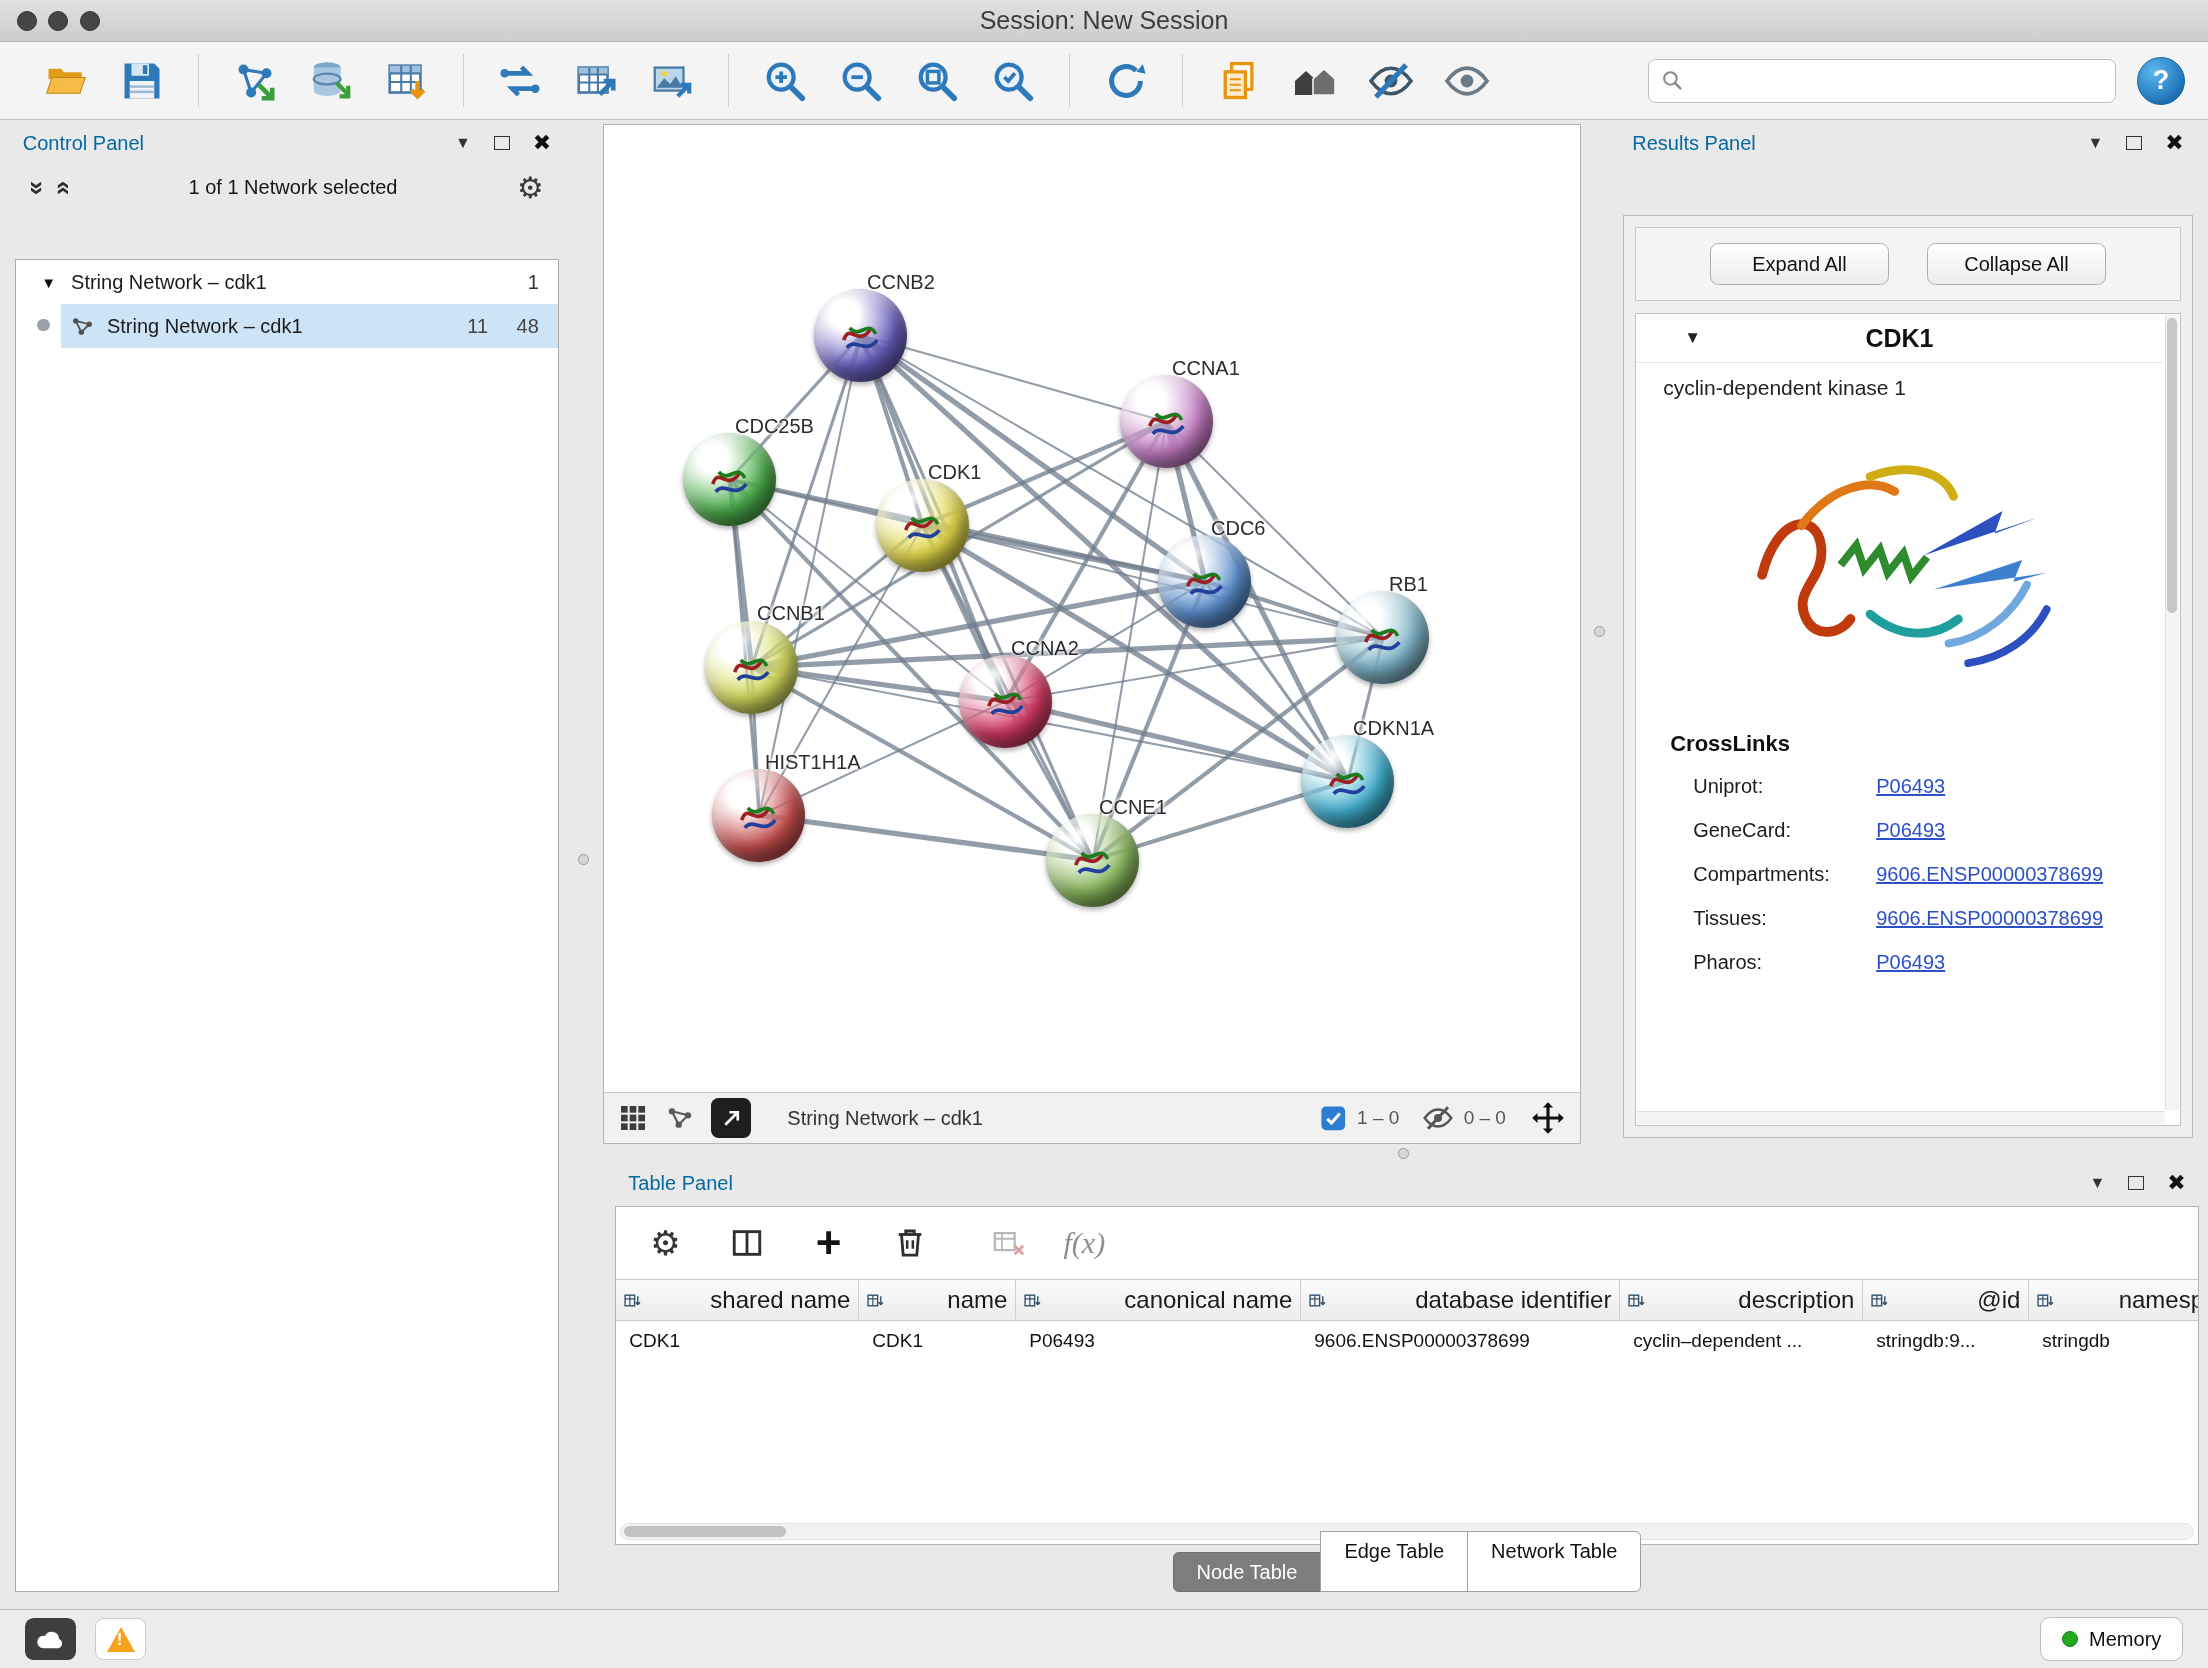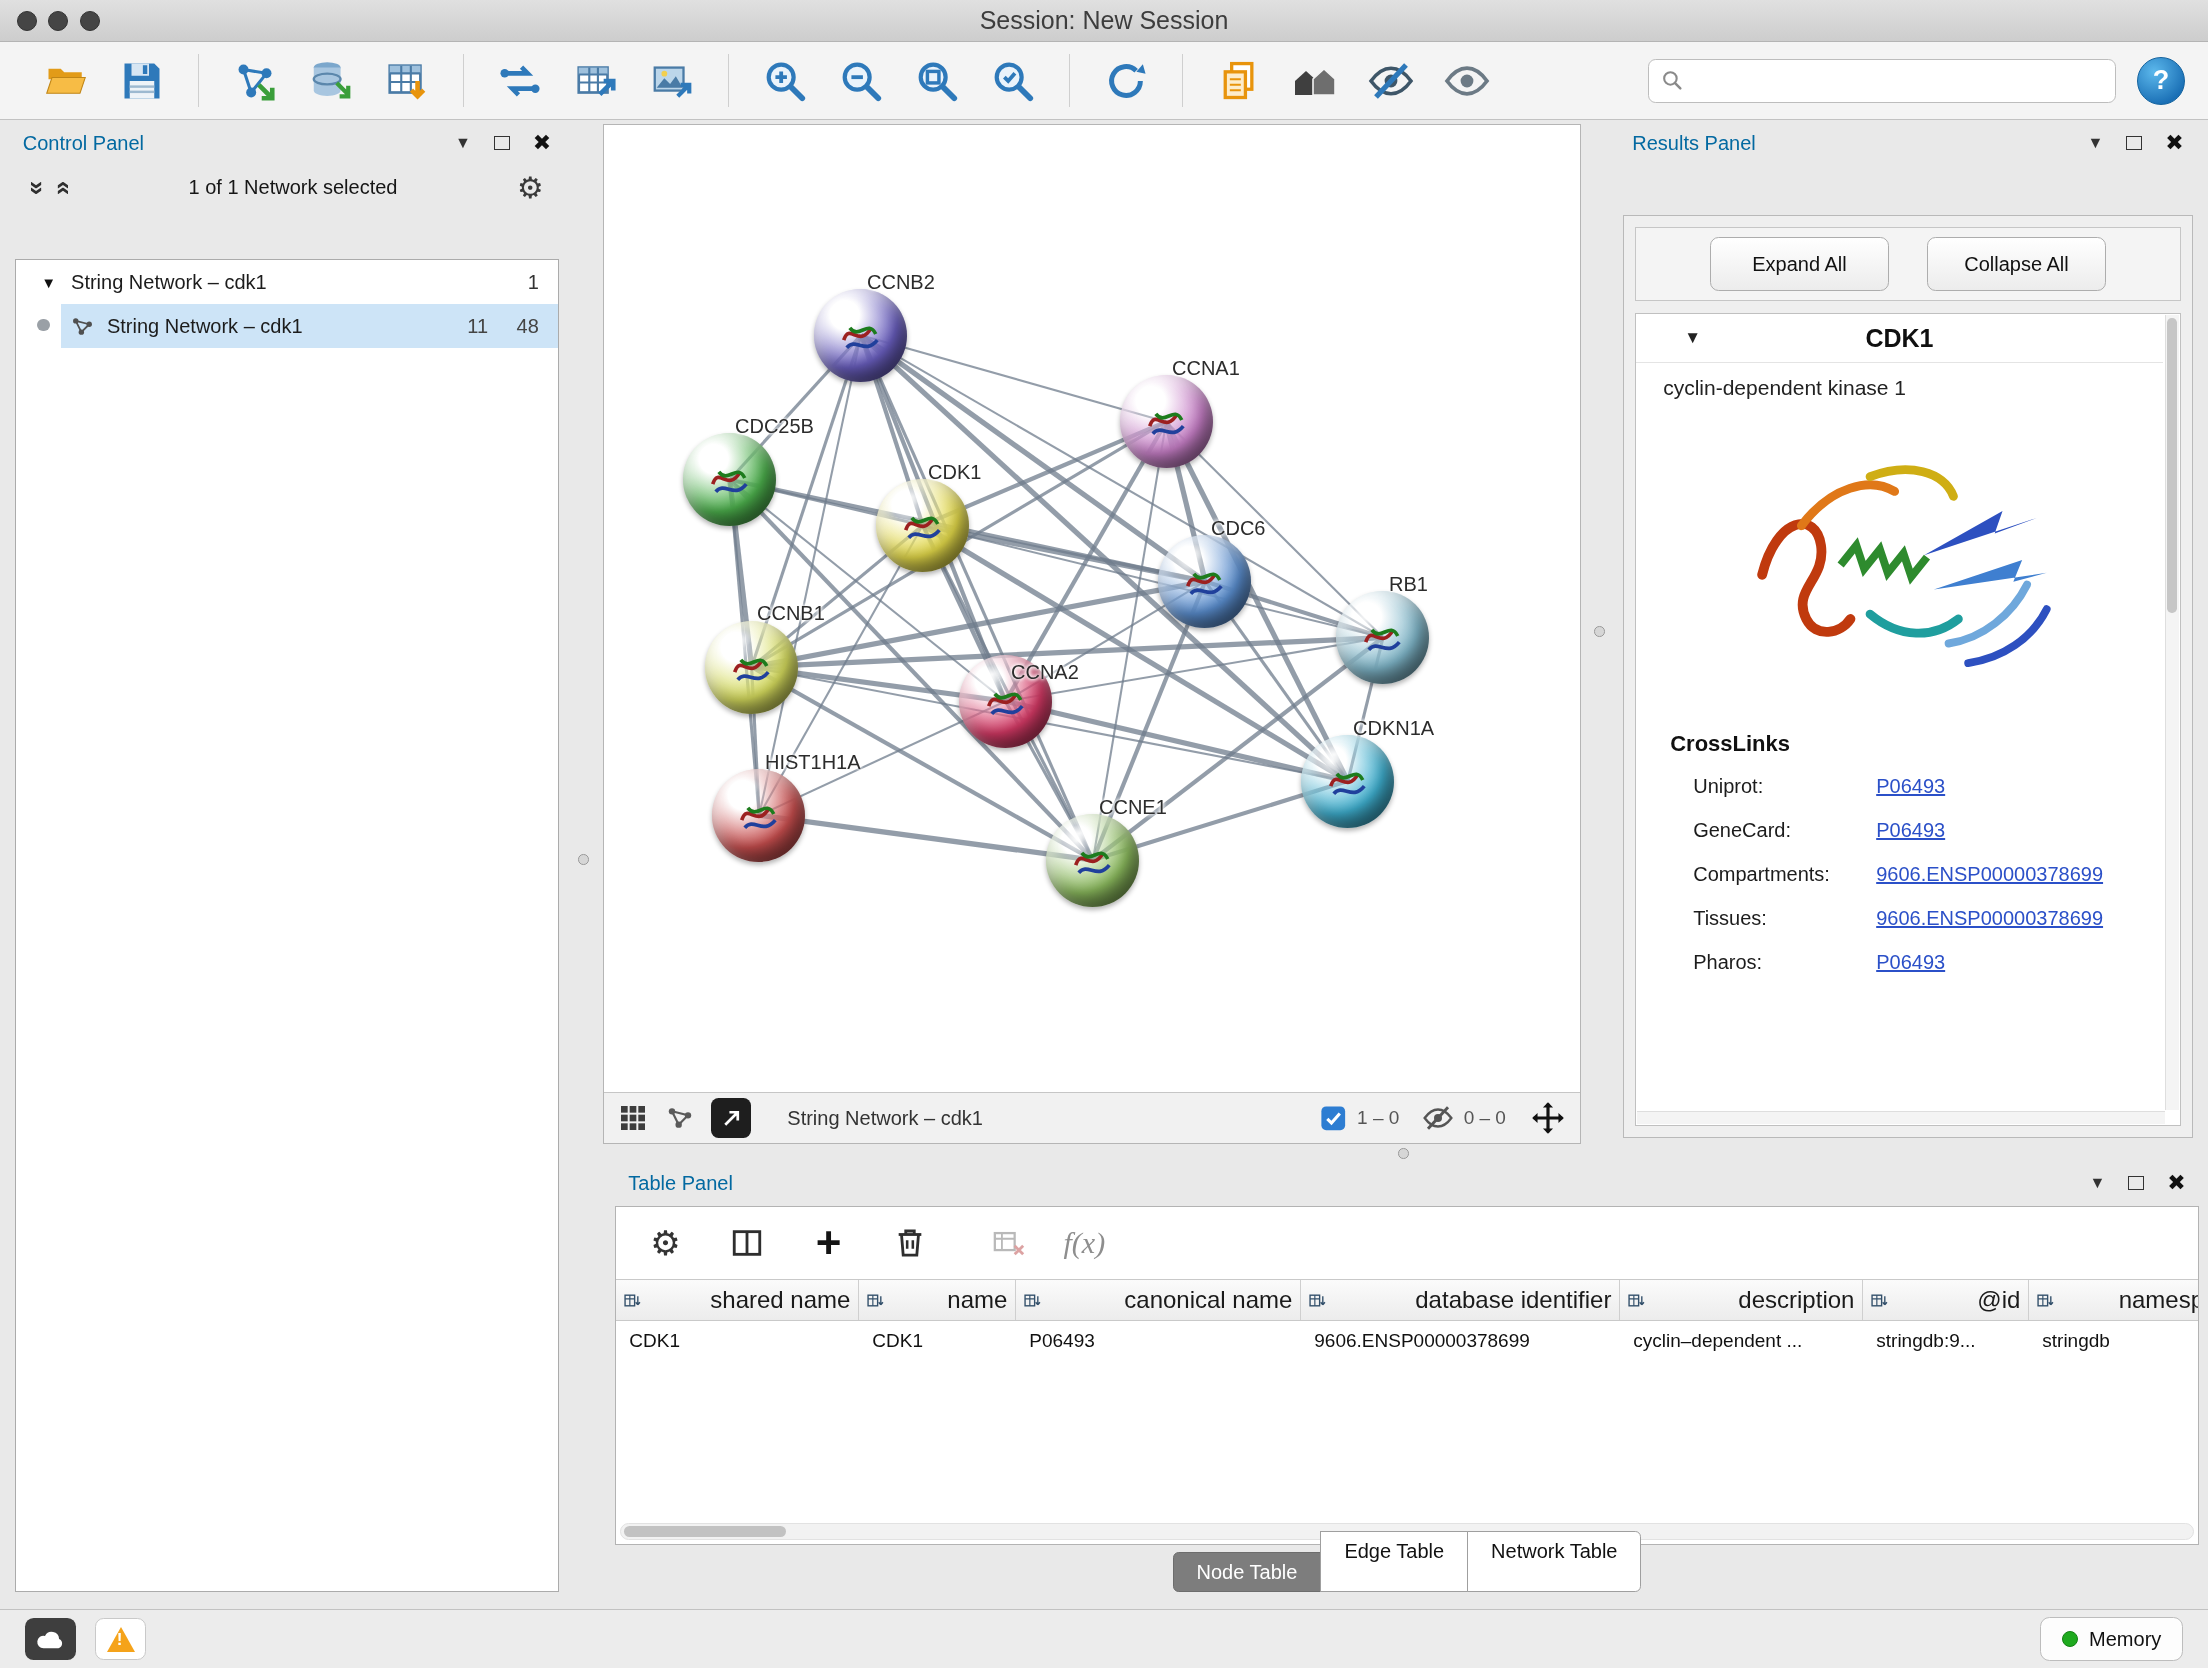--- a/index.html
+++ b/index.html
@@ -96,21 +96,21 @@
   .netbar-right { margin-left:auto; display:flex; align-items:center; gap:9.5px; }
   .count-txt { font-size:19px; color:#555; margin-right:13.3px; }
   .newwin-btn { width:40px; height:40px; background:#1e1e1e; border-radius:7.6px; display:flex; align-items:center; justify-content:center; }
   
   .results-panel { position:absolute; left:1619px; top:124px; width:578px; height:1020px; }
   .rp-tabrow { height:49px; display:flex; align-items:center; justify-content:center; }
   .rp-tab { background:#8f8f8f; color:#fff; font-size:20px; padding:7.6px 27px; border-radius:6.7px; border:1px solid #7c7c7c; }
   .rp-content { position:absolute; left:3.8px; right:3.8px; top:91px; bottom:5.7px; border:1px solid #b9b9b9; background:#efefef; padding:11.4px; }
   .rp-buttons-box { border:1px solid #c6c6c6; background:#f4f4f4; height:74px; display:flex; align-items:center; justify-content:center; gap:38px; margin-bottom:11.4px; }
   .rp-btn {
-    min-width:179px; height:54px; font-size:20px; color:#111; font-family:inherit;
+    min-width:179px; height:42px; font-size:20px; color:#111; font-family:inherit;
     background:linear-gradient(#ffffff,#ececec); border:1px solid #adadad; border-radius:8.6px;
     display:flex; align-items:center; justify-content:center;
   }
   .protein-card { position:absolute; left:11.4px; right:11.4px; top:97px; bottom:11.4px; background:#fff; border:1px solid #c0c0c0; padding-right:17px; }
   .card-header { position:relative; height:49px; display:flex; align-items:center; justify-content:center; border-bottom:1px solid #e4e4e4; }
   .card-caret { position:absolute; left:48px; font-size:17px; color:#222; }
   .protein-name { font-size:25px; font-weight:bold; color:#101010; }
   .protein-desc { font-size:21px; color:#222; padding:13.3px 0 0 27px; }
   .protein-img-wrap { display:flex; justify-content:center; margin-top:7.6px; }
   .crosslinks-title { font-size:22px; font-weight:bold; color:#101010; padding:9.5px 0 7.6px 34px; }
@@ -463,21 +463,21 @@
             </svg>
           </div>
           <div class="net-label" style="left: 153px; top: 477px;">CCNB1</div>
           <div class="net-node" style="left: 355px; top: 530px; background: radial-gradient(circle at 33% 28%, rgba(255, 255, 255, 0.95) 0%, rgba(255, 255, 255, 0.3) 16%, rgb(214, 58, 102) 58%, rgb(96, 26, 46) 100%);">
             <svg viewBox="0 0 40 40" width="61" height="61">
               <path d="M9 23 C13 11, 19 29, 27 15" stroke="#9c2020" fill="none" stroke-width="2.4"></path>
               <path d="M11 28 C17 21, 23 33, 31 23" stroke="#20409c" fill="none" stroke-width="2.4"></path>
               <path d="M13 15 C19 23, 25 9, 30 19" stroke="#1d7c1d" fill="none" stroke-width="2.4"></path>
             </svg>
           </div>
-          <div class="net-label" style="left: 407px; top: 536px;">CCNA2</div>
+          <div class="net-label" style="left: 407px; top: 512px;">CCNA2</div>
           <div class="net-node" style="left: 697px; top: 610px; background: radial-gradient(circle at 33% 28%, rgba(255, 255, 255, 0.95) 0%, rgba(255, 255, 255, 0.3) 16%, rgb(63, 176, 208) 58%, rgb(28, 79, 94) 100%);">
             <svg viewBox="0 0 40 40" width="61" height="61">
               <path d="M9 23 C13 11, 19 29, 27 15" stroke="#9c2020" fill="none" stroke-width="2.4"></path>
               <path d="M11 28 C17 21, 23 33, 31 23" stroke="#20409c" fill="none" stroke-width="2.4"></path>
               <path d="M13 15 C19 23, 25 9, 30 19" stroke="#1d7c1d" fill="none" stroke-width="2.4"></path>
             </svg>
           </div>
           <div class="net-label" style="left: 749px; top: 592px;">CDKN1A</div>
           <div class="net-node" style="left: 108px; top: 644px; background: radial-gradient(circle at 33% 28%, rgba(255, 255, 255, 0.95) 0%, rgba(255, 255, 255, 0.3) 16%, rgb(201, 79, 79) 58%, rgb(90, 36, 36) 100%);">
             <svg viewBox="0 0 40 40" width="61" height="61">

